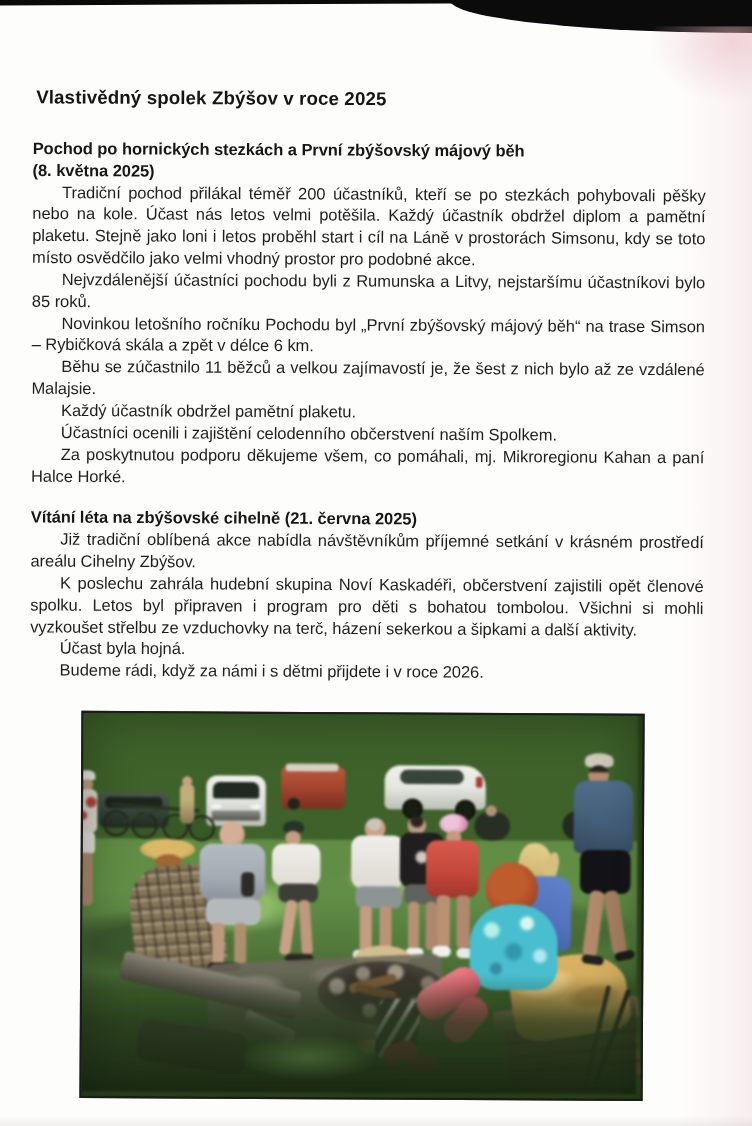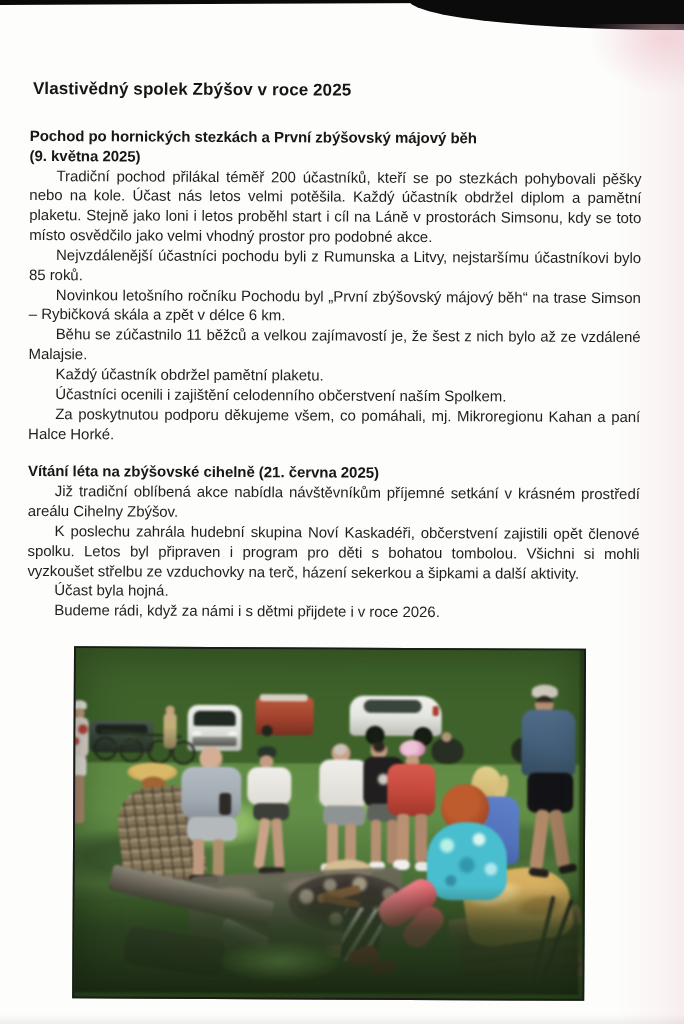--- a/index.html
+++ b/index.html
@@ -259,21 +259,21 @@
   <div class="scan-bottom"></div>
 
   <div id="sheet">
 
     <div class="doc">
       <div class="doc-title">Vlastivědný spolek Zbýšov v roce 2025</div>
 
       <div class="sec">
         <div class="sec-heading">
           <span>Pochod po hornických stezkách a První zbýšovský májový běh</span><br>
-          <span>(9. května 2025)</span>
+          <span>(8. května 2025)</span>
         </div>
         <p class="body-par">Tradiční pochod přilákal téměř 200 účastníků, kteří se po stezkách pohybovali pěšky nebo na kole. Účast nás letos velmi potěšila. Každý účastník obdržel diplom a pamětní plaketu. Stejně jako loni i letos proběhl start i cíl na Láně v prostorách Simsonu, kdy se toto místo osvědčilo jako velmi vhodný prostor pro podobné akce.</p>
         <p class="body-par">Nejvzdálenější účastníci pochodu byli z Rumunska a Litvy, nejstaršímu účastníkovi bylo 85 roků.</p>
         <p class="body-par">Novinkou letošního ročníku Pochodu byl „První zbýšovský májový běh“ na trase Simson – Rybičková skála a zpět v délce 6 km.</p>
         <p class="body-par">Běhu se zúčastnilo 11 běžců a velkou zajímavostí je, že šest z nich bylo až ze vzdálené Malajsie.</p>
         <p class="body-par">Každý účastník obdržel pamětní plaketu.</p>
         <p class="body-par">Účastníci ocenili i zajištění celodenního občerstvení naším Spolkem.</p>
         <p class="body-par">Za poskytnutou podporu děkujeme všem, co pomáhali, mj. Mikroregionu Kahan a paní Halce Horké.</p>
       </div>
 

